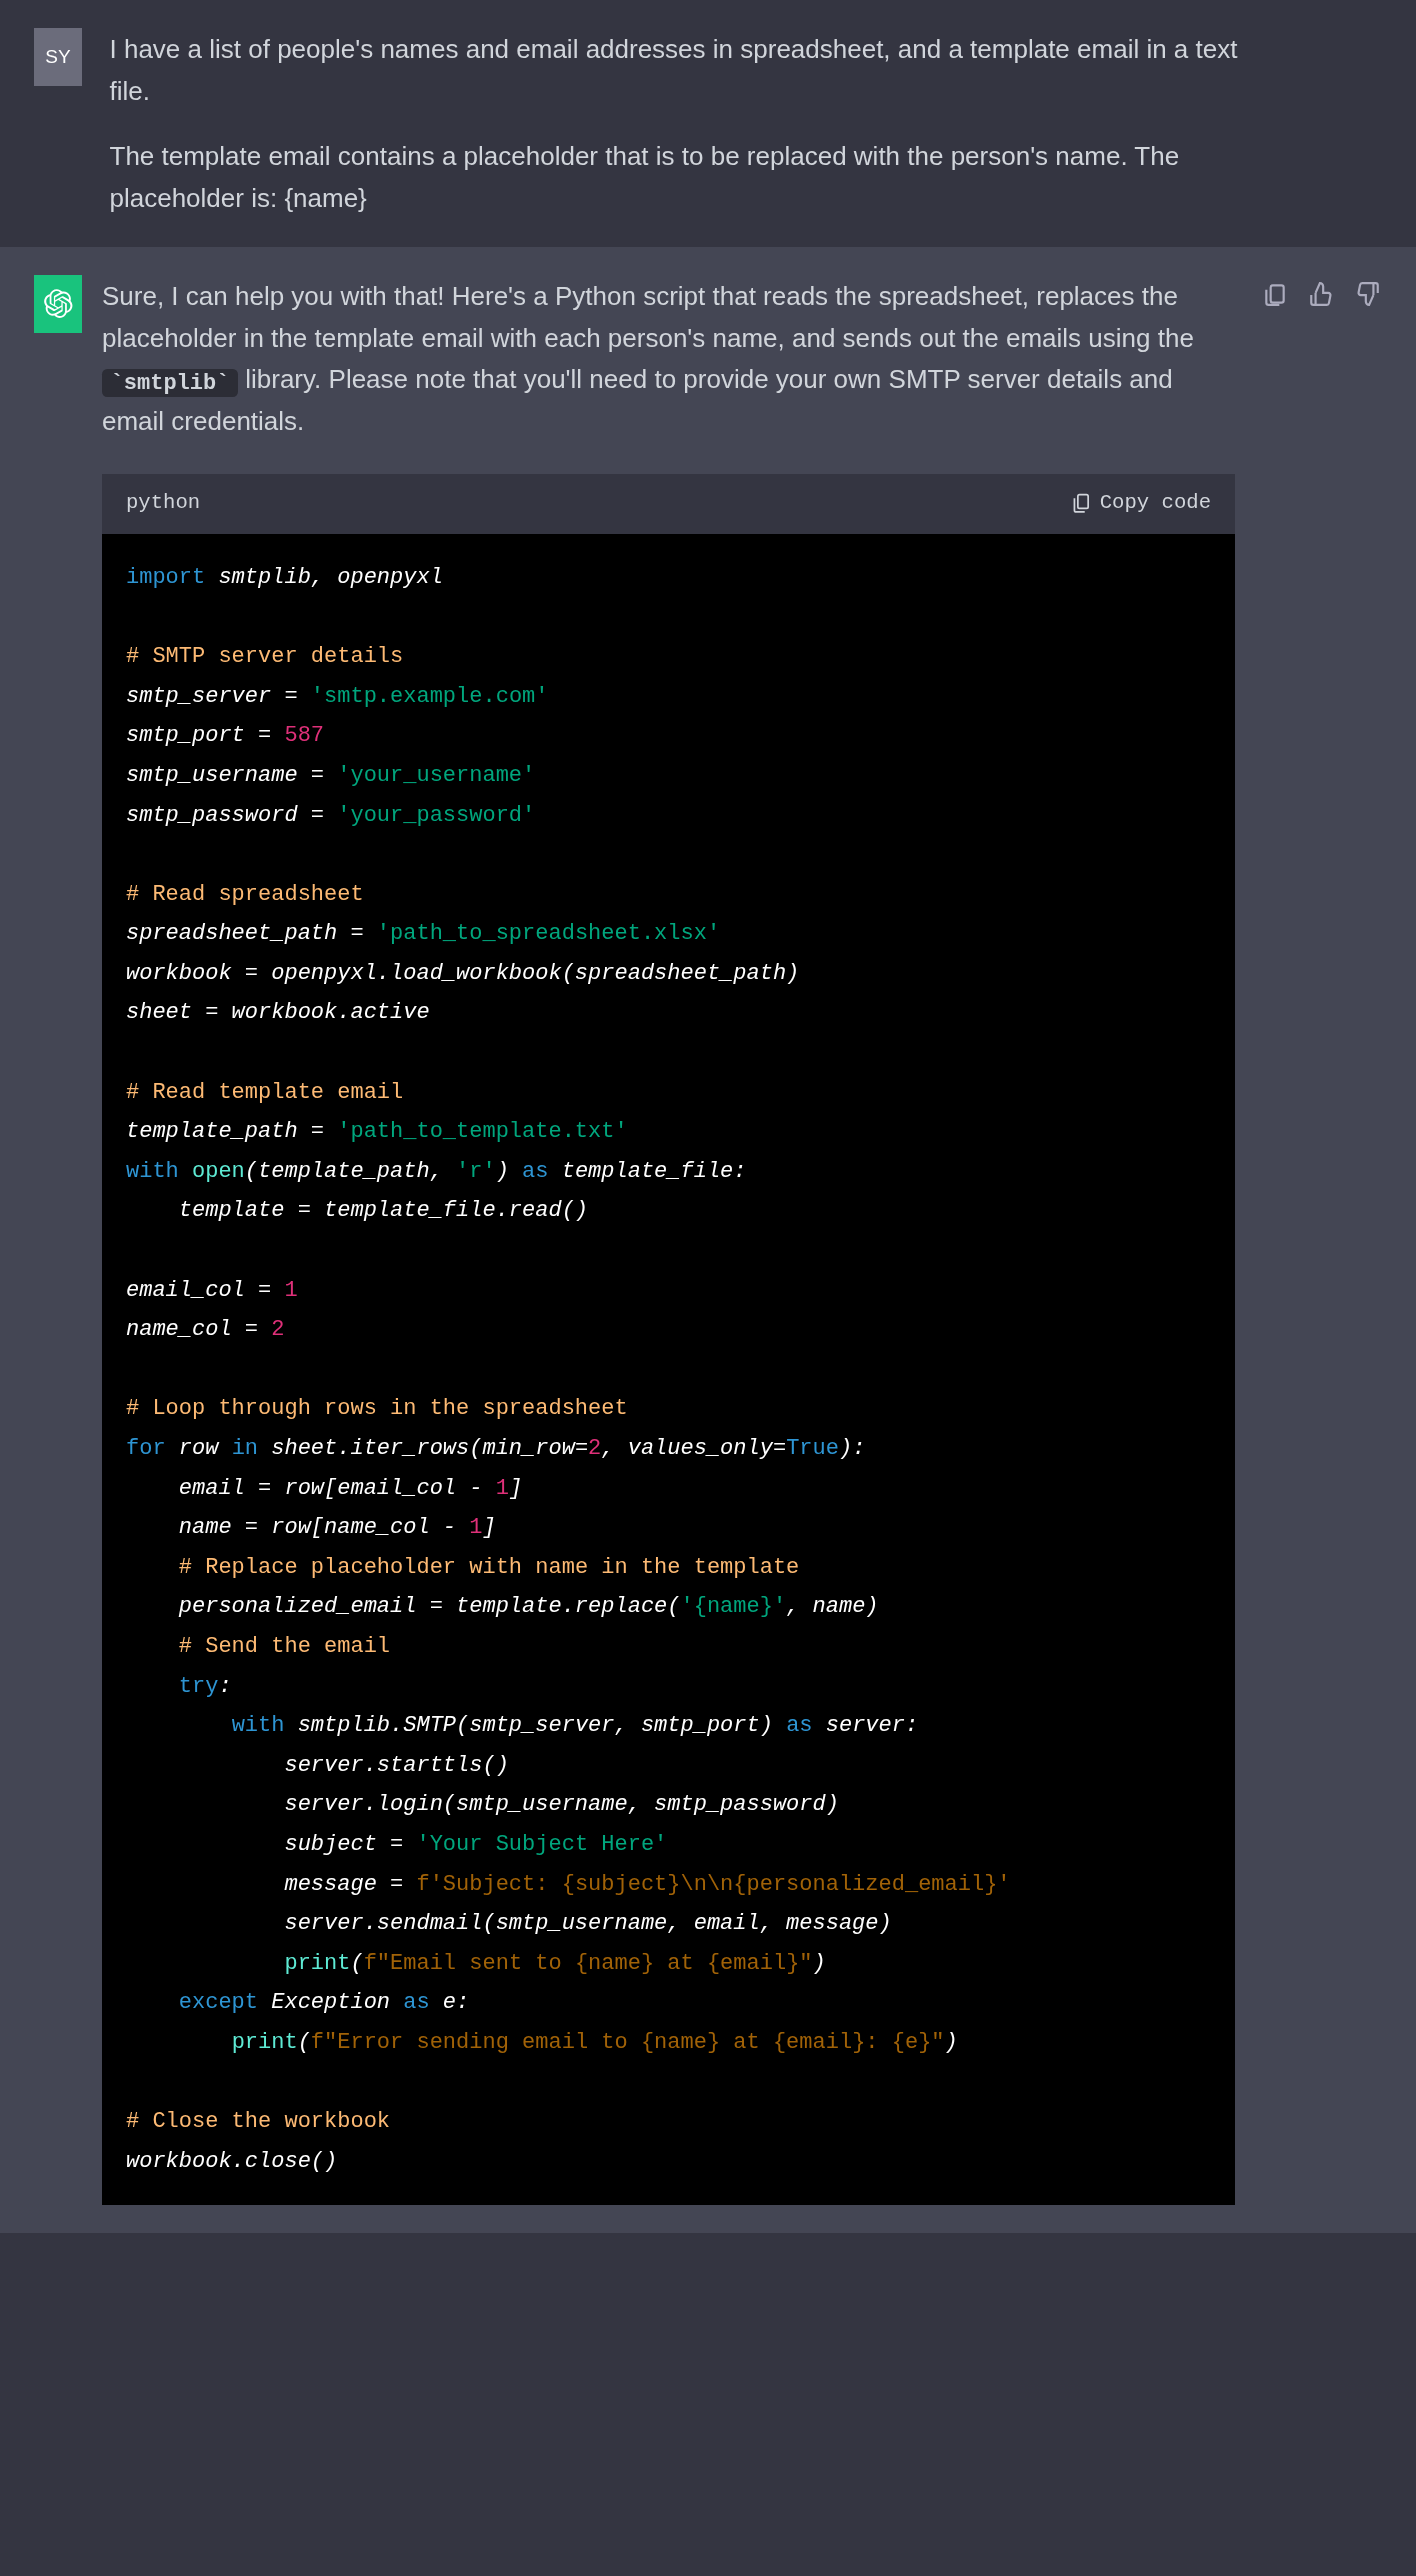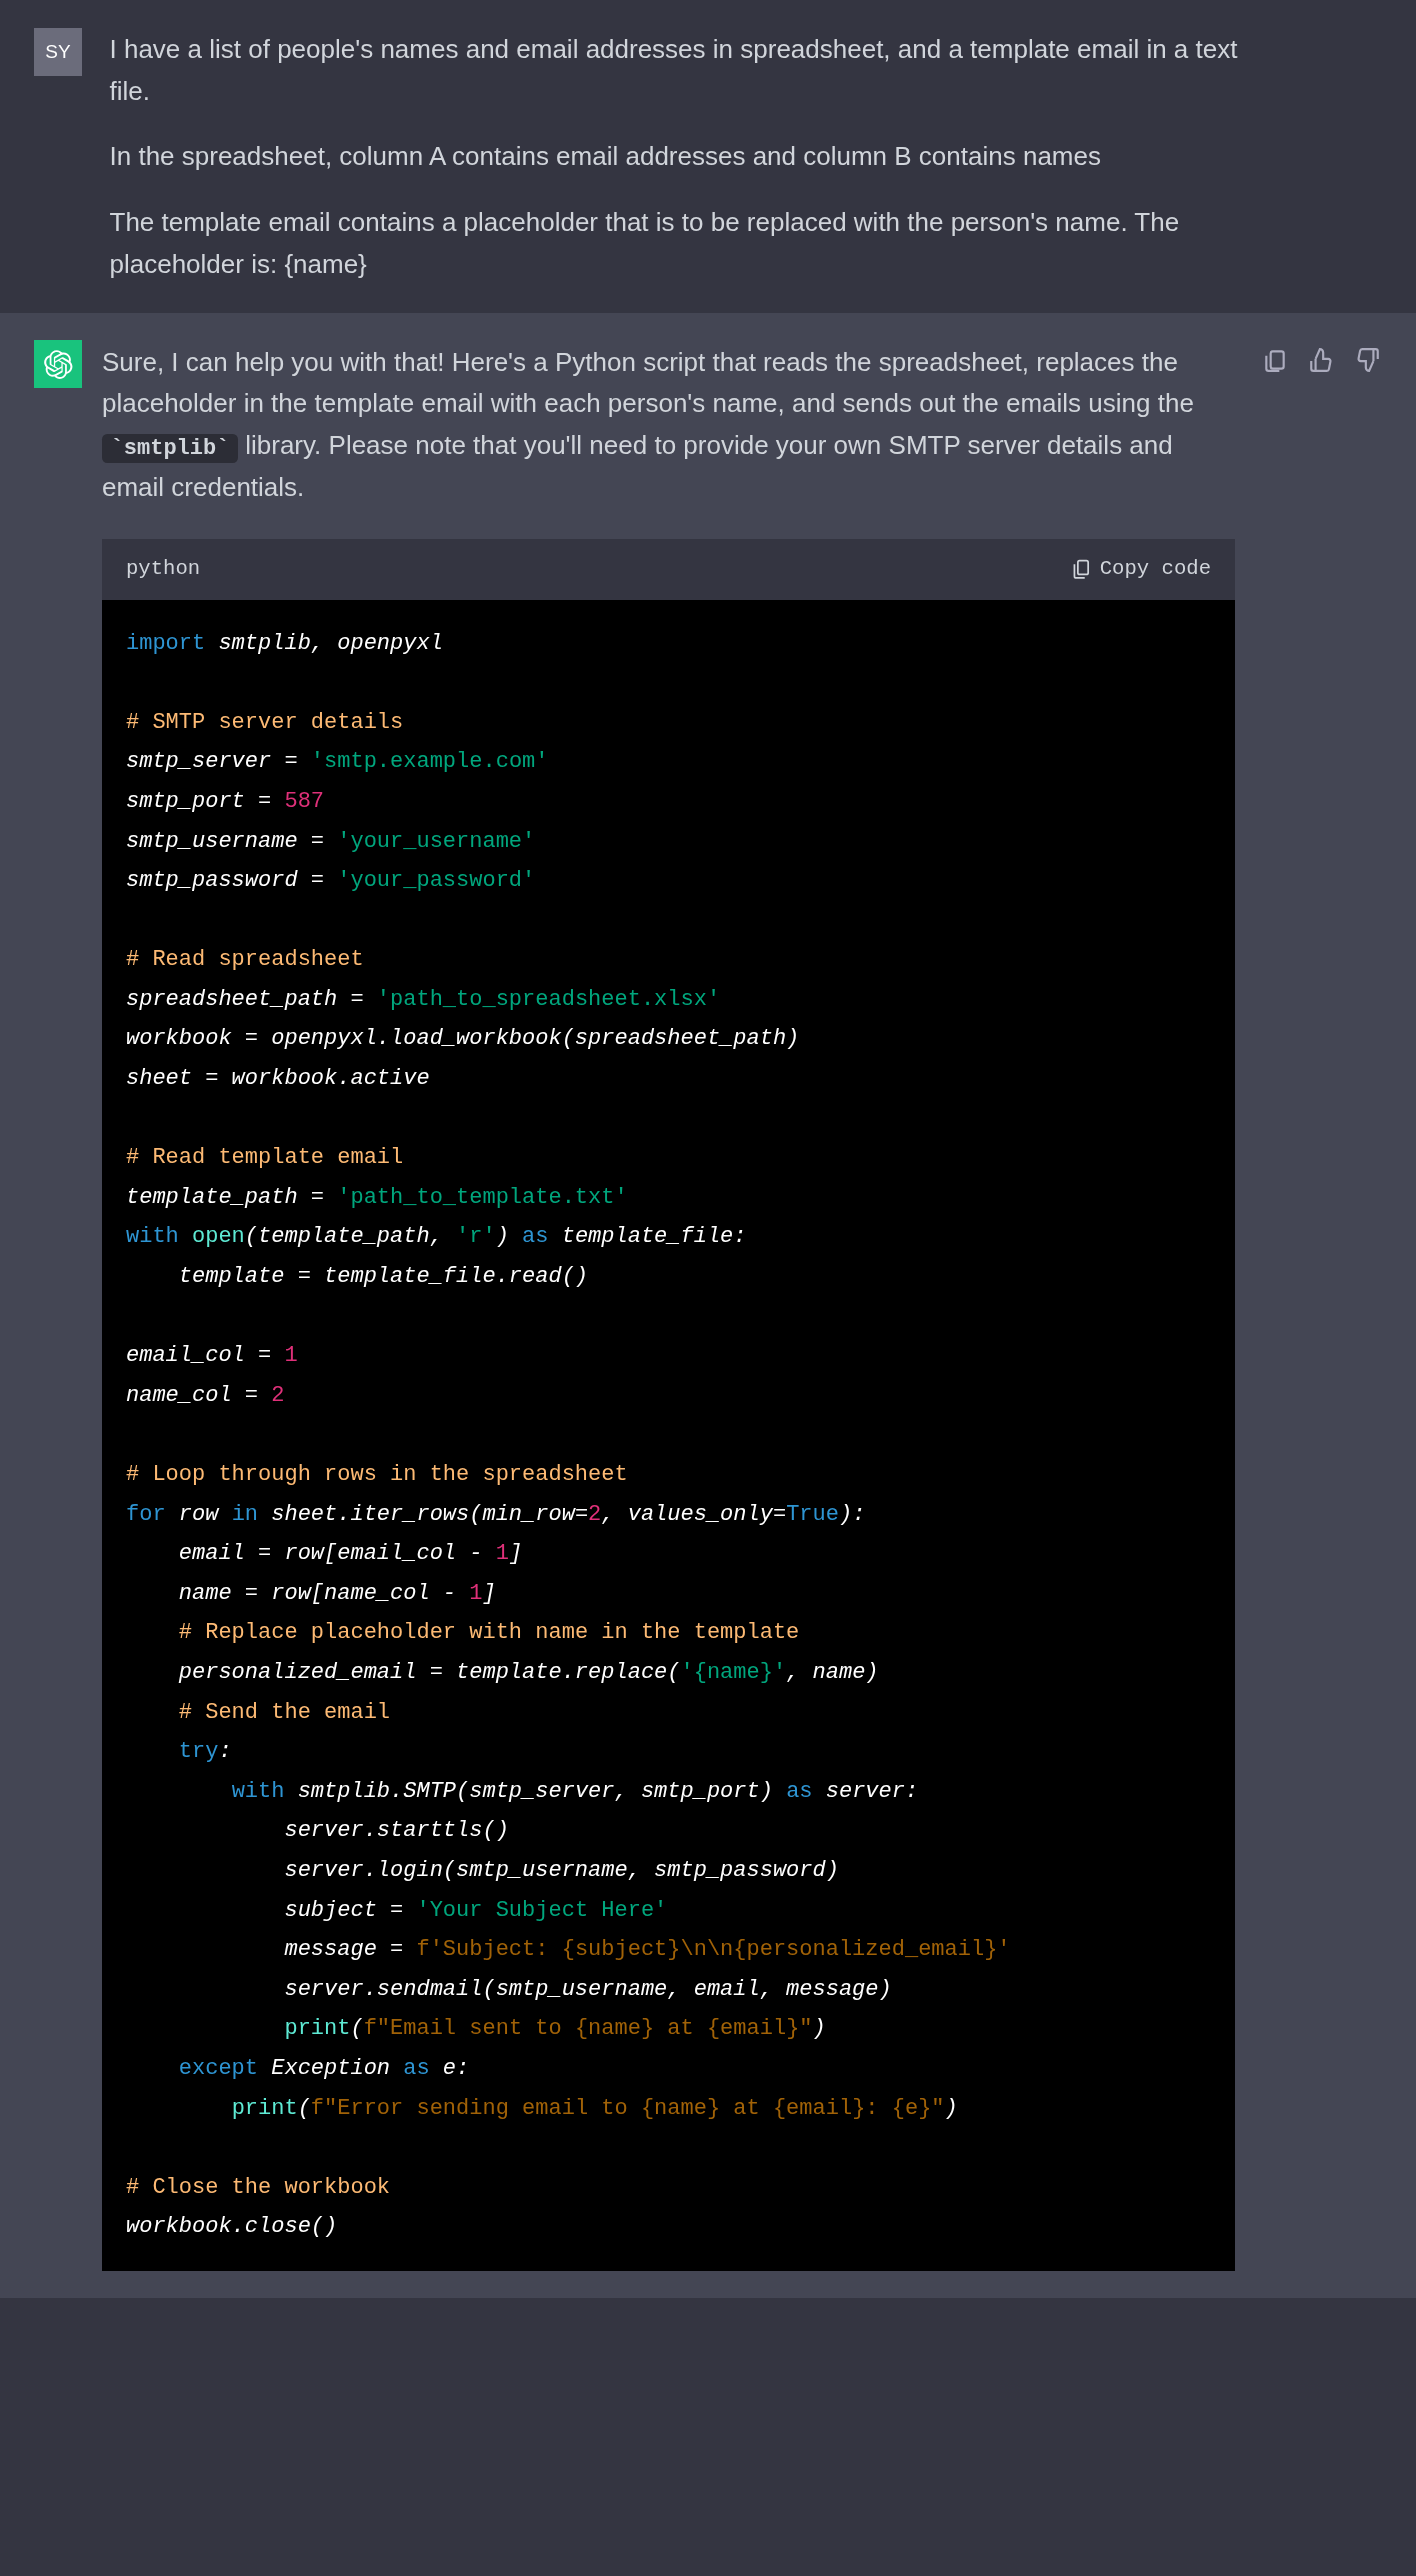--- a/index.html
+++ b/index.html
@@ -11,21 +11,21 @@
   }
   .message-row {
     display: flex;
     padding: 27.5px 34px;
     gap: 27.5px;
   }
   .user-row { background: #343541; }
   .assistant-row { background: #444654; position: relative; gap: 20px; }
   .avatar {
     width: 48px;
-    height: 48px;
+    height: 58px;
     flex-shrink: 0;
     display: flex;
     align-items: center;
     justify-content: center;
     font-size: 19px;
     font-weight: 500;
   }
   .user-avatar {
     background: #6b6c7b;
     color: #fff;
@@ -104,21 +104,20 @@
 </style>
 </head>
 <body>
 
 <div class="message-row user-row">
   <div class="avatar user-avatar">
     <span>SY</span>
   </div>
   <div class="message-content">
     <p>I have a list of people's names and email addresses in spreadsheet, and a template email in a text file.</p>
-    <p>In the spreadsheet, column A contains email addresses and column B contains names</p>
     <p>The template email contains a placeholder that is to be replaced with the person's name. The placeholder is: {name}</p>
   </div>
 </div>
 
 <div class="message-row assistant-row">
   <div class="avatar assistant-avatar">
     <svg viewBox="0 0 41 41" fill="none">
       <path d="M37.5 16.8c.9-2.7.6-5.7-.9-8.1-2.2-3.9-6.7-5.9-11-5C23.7 1.5 21 .2 18.1.2c-4.5 0-8.5 2.9-9.9 7.2C5.4 8 3 9.8 1.6 12.3c-2.3 3.9-1.7 8.8 1.3 12.1-.9 2.7-.6 5.7.9 8.1 2.2 3.9 6.7 5.9 11 5 1.9 2.2 4.6 3.4 7.5 3.4 4.5 0 8.5-2.9 9.9-7.2 2.8-.6 5.2-2.3 6.6-4.9 2.3-3.9 1.7-8.8-1.3-12zm-15.2 21.5c-1.8 0-3.5-.6-4.9-1.8l.2-.1 8.1-4.7c.4-.2.7-.7.7-1.1v-11.4l3.4 2v9.4c0 4.3-3.4 7.7-7.5 7.7zm-16.2-7c-.9-1.5-1.2-3.4-.9-5.1l.2.1 8.1 4.7c.4.2.9.2 1.3 0l9.9-5.7v4l-8.2 4.7c-3.7 2.1-8.3.8-10.4-2.7zm-2.1-17.6c.9-1.5 2.3-2.7 4-3.4v9.7c0 .5.3.9.7 1.1l9.9 5.7-3.4 2-8.1-4.7c-3.7-2.1-4.9-6.8-3.1-10.4zm27.9 6.5l-9.9-5.7 3.4-2 8.1 4.7c3.7 2.1 4.9 6.8 2.8 10.4-.9 1.5-2.3 2.7-4 3.4v-9.7c.1-.4-.1-.9-.4-1.1zm3.4-5.1l-.2-.1-8.1-4.7c-.4-.2-.9-.2-1.3 0l-9.9 5.7v-4l8.2-4.7c3.7-2.1 8.3-.8 10.4 2.8.8 1.5 1.1 3.3.9 5zm-21.4 7l-3.4-2v-9.4c0-4.2 3.4-7.7 7.6-7.7 1.8 0 3.5.6 4.9 1.8l-.2.1-8.1 4.7c-.4.2-.7.7-.7 1.1v11.4zm1.9-4l4.4-2.5 4.4 2.5v5.1l-4.4 2.5-4.4-2.5v-5.1z" fill="#fff"></path>
     </svg>
   </div>

